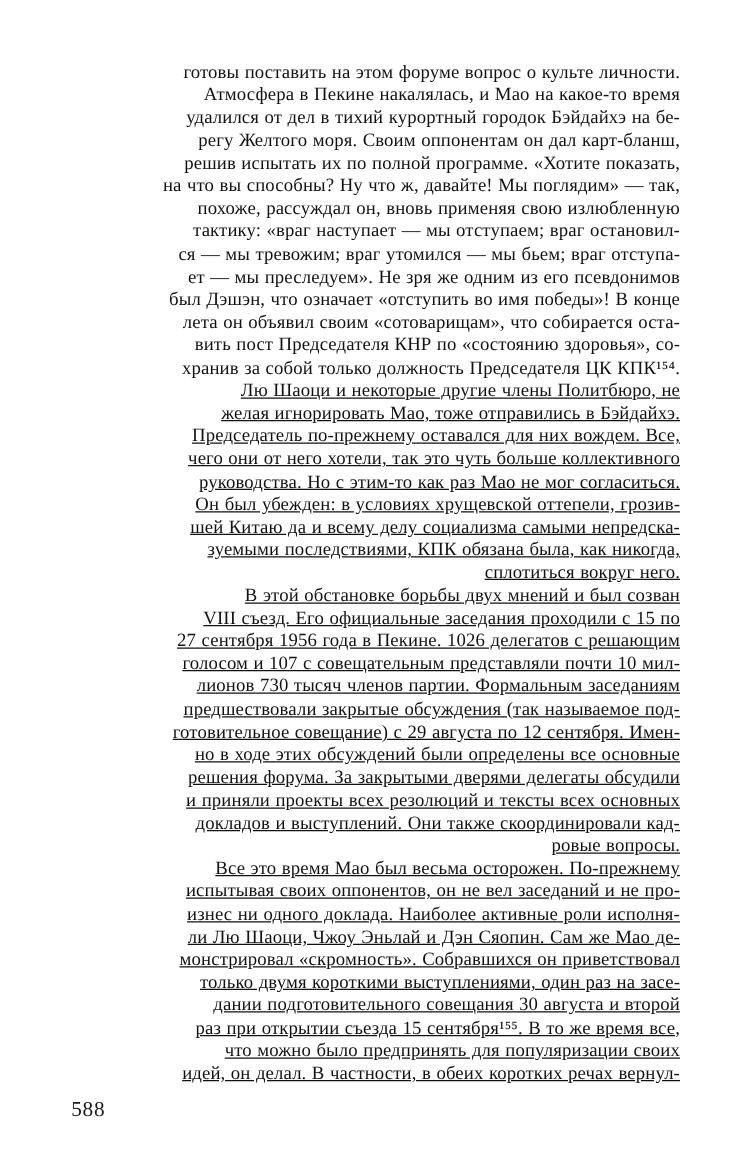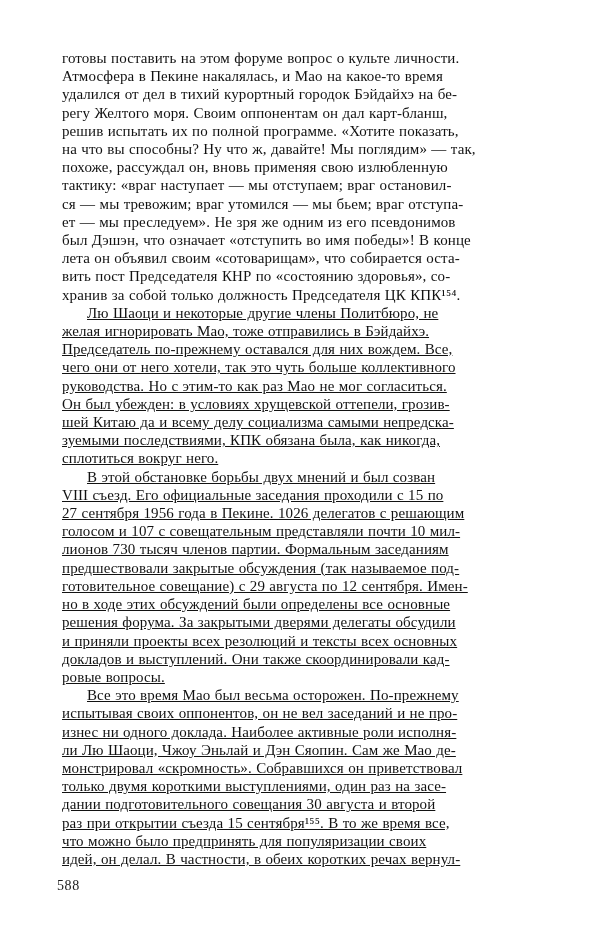--- a/index.html
+++ b/index.html
@@ -25,33 +25,33 @@
     left: 62px;
     top: 49px;
     width: 482px;
   }
   .para {
     margin: 0;
     padding: 0;
     font-size: 15px;
     line-height: 18.2px;
     white-space: pre-line;       
-    text-align: left;
+    text-align: right;
     letter-spacing: 0.1px;
     word-spacing: 0.5px;
   }
   .para.indented {
     text-indent: 25px;
     text-decoration: underline;
   }
   .page-number {
     position: absolute;
     left: 57px;
     top: 878px;
-    font-size: 14px;
+    font-size: 17px;
     letter-spacing: 0.6px;
     color: #1a1a1a;
   }
 </style>
 </head>
 <body>
 
 <div class="page">
   <div class="text-block">
     <p class="para">готовы поставить на этом форуме вопрос о культе личности.

